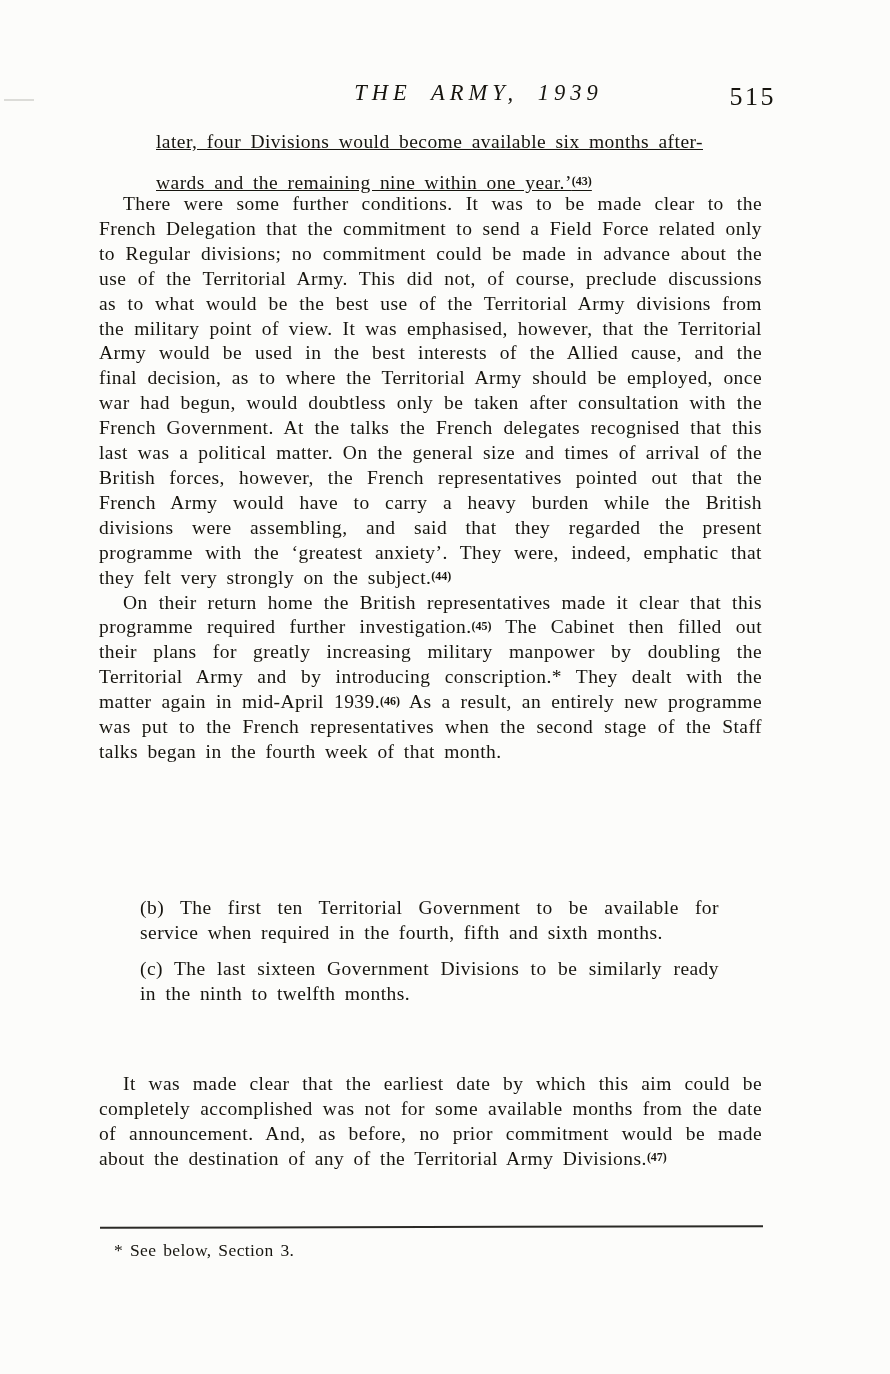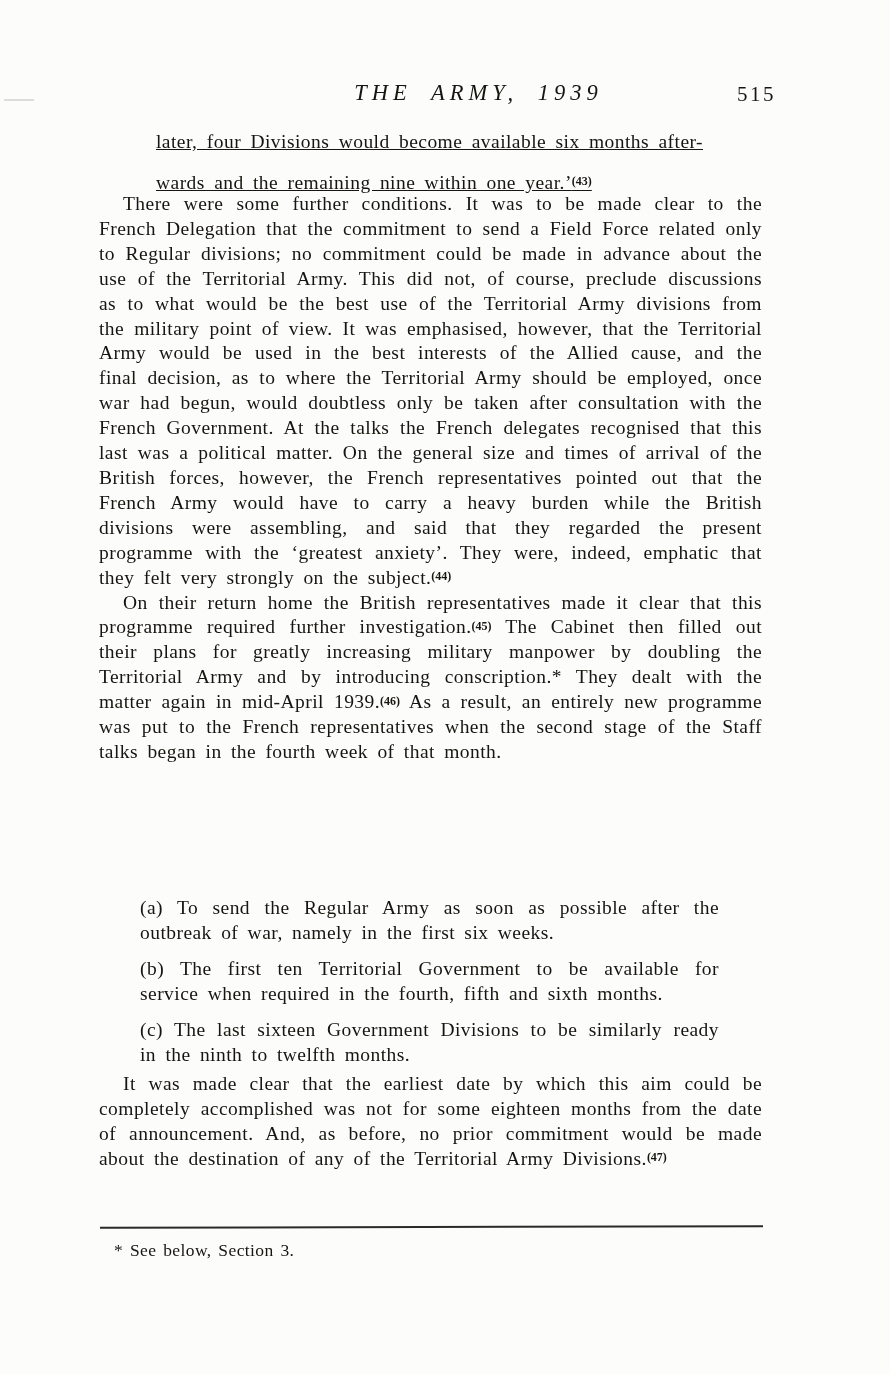--- a/index.html
+++ b/index.html
@@ -26,21 +26,21 @@
     display: block; text-align: center;
     transform: translateX(48px);
     font-style: italic;
     font-size: 22.5px;
     letter-spacing: 5px;
     word-spacing: 9px;
     white-space: nowrap;
   }
   .page-number {
     position: absolute; right: -14px; top: 2px;
-    font-size: 21px; letter-spacing: 2.5px;
+    font-size: 26px; letter-spacing: 2.5px;
   }
 
   .body-text {
     font-size: 19.5px;
     line-height: 24.9px;
     letter-spacing: 0.45px;
     word-spacing: 4px;
     text-align: justify;
   }
 
@@ -98,25 +98,24 @@
     <div class="quote-line full-just"><span>later, four Divisions would become available six months after-</span></div>
     <div class="quote-line"><span>wards and the remaining nine within one year.’</span><sup>(43)</sup></div>
   </blockquote>
 
   <section class="main-paras body-text">
     <p class="para"><span>There were some further conditions. It was to be made clear to the French Delegation that the commitment to send a Field Force related only to Regular divisions; no commitment could be made in advance about the use of the Territorial Army. This did not, of course, preclude discussions as to what would be the best use of the Territorial Army divisions from the military point of view. It was emphasised, however, that the Territorial Army would be used in the best interests of the Allied cause, and the final decision, as to where the Territorial Army should be employed, once war had begun, would doubtless only be taken after consultation with the French Government. At the talks the French delegates recognised that this last was a political matter. On the general size and times of arrival of the British forces, however, the French representatives pointed out that the French Army would have to carry a heavy burden while the British divisions were assembling, and said that they regarded the present programme with the ‘greatest anxiety’. They were, indeed, emphatic that they felt very strongly on the subject.</span><sup>(44)</sup></p>
     <p class="para"><span>On their return home the British representatives made it clear that this programme required further investigation.</span><sup>(45)</sup><span> The Cabinet then filled out their plans for greatly increasing military manpower by doubling the Territorial Army and by introducing conscription.* They dealt with the matter again in mid-April 1939.</span><sup>(46)</sup><span> As a result, an entirely new programme was put to the French representatives when the second stage of the Staff talks began in the fourth week of that month.</span></p>
   </section>
 
   <section class="programme-list body-text">
-    <p class="list-item"><span>(a) To send the Regular Army as soon as possible after the outbreak of war, namely in the first six weeks.</span></p>
     <p class="list-item"><span>(b) The first ten Territorial Government to be available for service when required in the fourth, fifth and sixth months.</span></p>
     <p class="list-item"><span>(c) The last sixteen Government Divisions to be similarly ready in the ninth to twelfth months.</span></p>
   </section>
 
   <section class="closing-section body-text">
-    <p class="para"><span>It was made clear that the earliest date by which this aim could be completely accomplished was not for some eighteen months from the date of announcement. And, as before, no prior commitment would be made about the destination of any of the Territorial Army Divisions.</span><sup>(47)</sup></p>
+    <p class="para"><span>It was made clear that the earliest date by which this aim could be completely accomplished was not for some available months from the date of announcement. And, as before, no prior commitment would be made about the destination of any of the Territorial Army Divisions.</span><sup>(47)</sup></p>
   </section>
 
   <div class="footnote-rule"></div>
   <div class="footnote">* See below, Section 3.</div>
 
 </div>
 
 </body></html>

